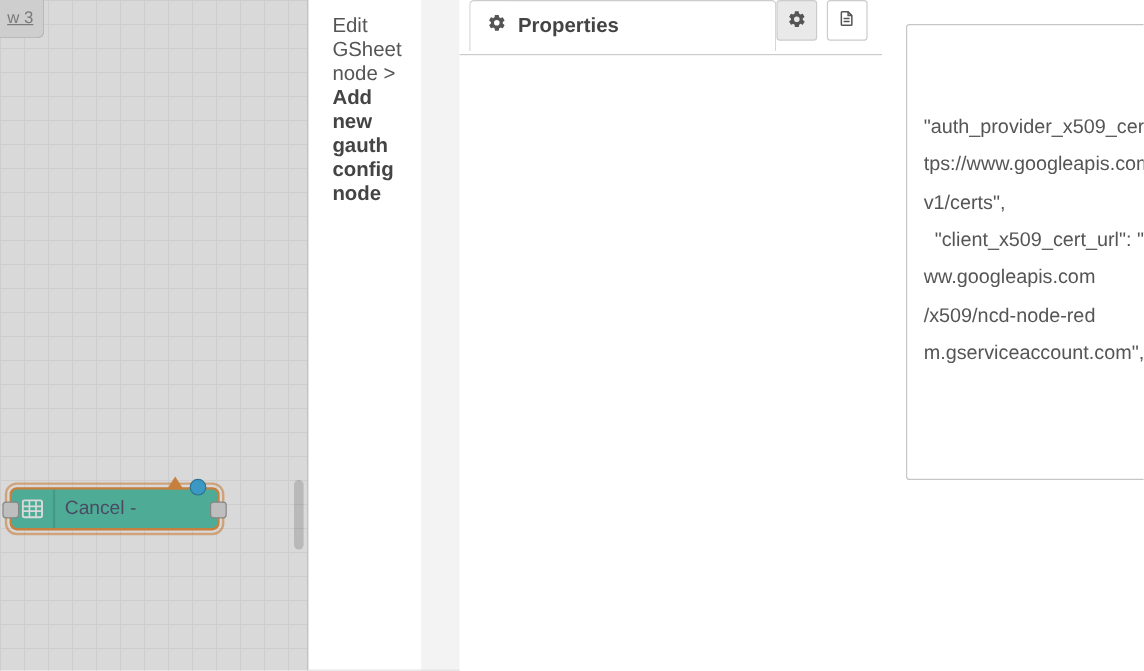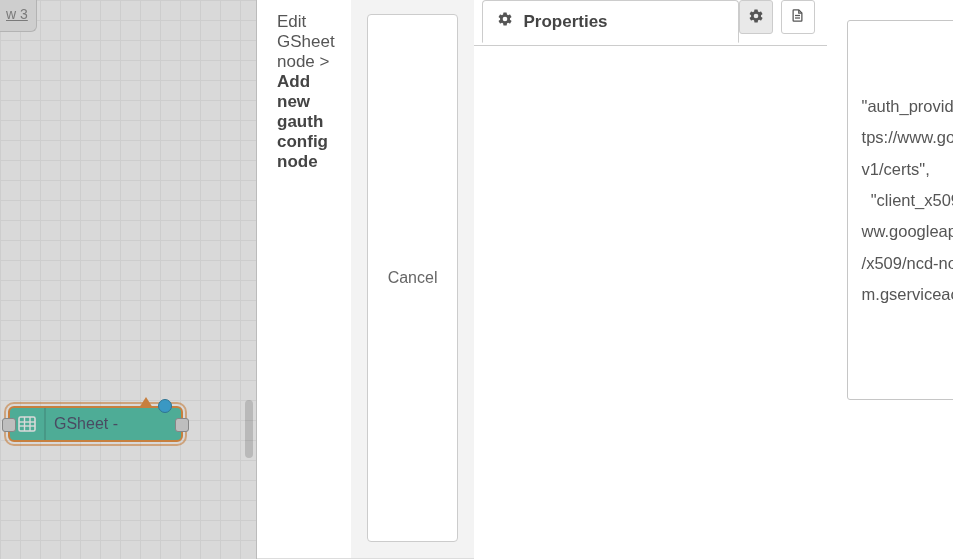--- a/index.html
+++ b/index.html
@@ -134,39 +134,38 @@
     <span>
       <svg width="18" height="18" viewBox="0 0 18 18">
           <rect x="1" y="2" width="16" height="14" rx="1.5" fill="none" stroke="#fff" stroke-width="1.6"></rect>
           <line x1="1" y1="7" x2="17" y2="7" stroke="#fff" stroke-width="1.4"></line>
           <line x1="1" y1="11" x2="17" y2="11" stroke="#fff" stroke-width="1.4"></line>
           <line x1="6.5" y1="2" x2="6.5" y2="16" stroke="#fff" stroke-width="1.4"></line>
           <line x1="12" y1="2" x2="12" y2="16" stroke="#fff" stroke-width="1.4"></line>
         </svg>
     </span>
     <span class="sep"></span>
-    <span class="lbl">GSheet -</span>
+    <span class="lbl">Cancel -</span>
     <span class="ind-triangle"></span>
     <span class="ind-circle"></span>
     <span class="port out"></span>
   </div>
 
   <div class="scroll-hint"></div>
   <div class="overlay"></div>
 </div>
 
 <div class="tray">
   <div class="tray-head">
     <span>Edit GSheet node</span>
     <span>&gt;</span>
     <b>Add new gauth config node</b>
   </div>
 
   <div class="tray-actions">
-    <button class="btn">Cancel</button>
   </div>
 
   <div class="tabs-row">
     <div class="tab-pill">
       <span>
         <svg width="16" height="16" viewBox="0 0 24 24" fill="#555">
             <path d="M19.4 13a7.5 7.5 0 0 0 .1-1 7.5 7.5 0 0 0-.1-1l2.1-1.6a.5.5 0 0 0 .1-.6l-2-3.4a.5.5 0 0 0-.6-.2l-2.4 1a7.2 7.2 0 0 0-1.7-1l-.4-2.6a.5.5 0 0 0-.5-.4h-4a.5.5 0 0 0-.5.4L9.2 5.2a7.2 7.2 0 0 0-1.7 1l-2.4-1a.5.5 0 0 0-.6.2l-2 3.4a.5.5 0 0 0 .1.6L4.7 11a7.5 7.5 0 0 0-.1 1 7.5 7.5 0 0 0 .1 1l-2.1 1.6a.5.5 0 0 0-.1.6l2 3.4a.5.5 0 0 0 .6.2l2.4-1a7.2 7.2 0 0 0 1.7 1l.4 2.6a.5.5 0 0 0 .5.4h4a.5.5 0 0 0 .5-.4l.4-2.6a7.2 7.2 0 0 0 1.7-1l2.4 1a.5.5 0 0 0 .6-.2l2-3.4a.5.5 0 0 0-.1-.6ZM12 15.5A3.5 3.5 0 1 1 15.5 12 3.5 3.5 0 0 1 12 15.5Z"></path>
           </svg>
       </span>
       <span>Properties</span>

